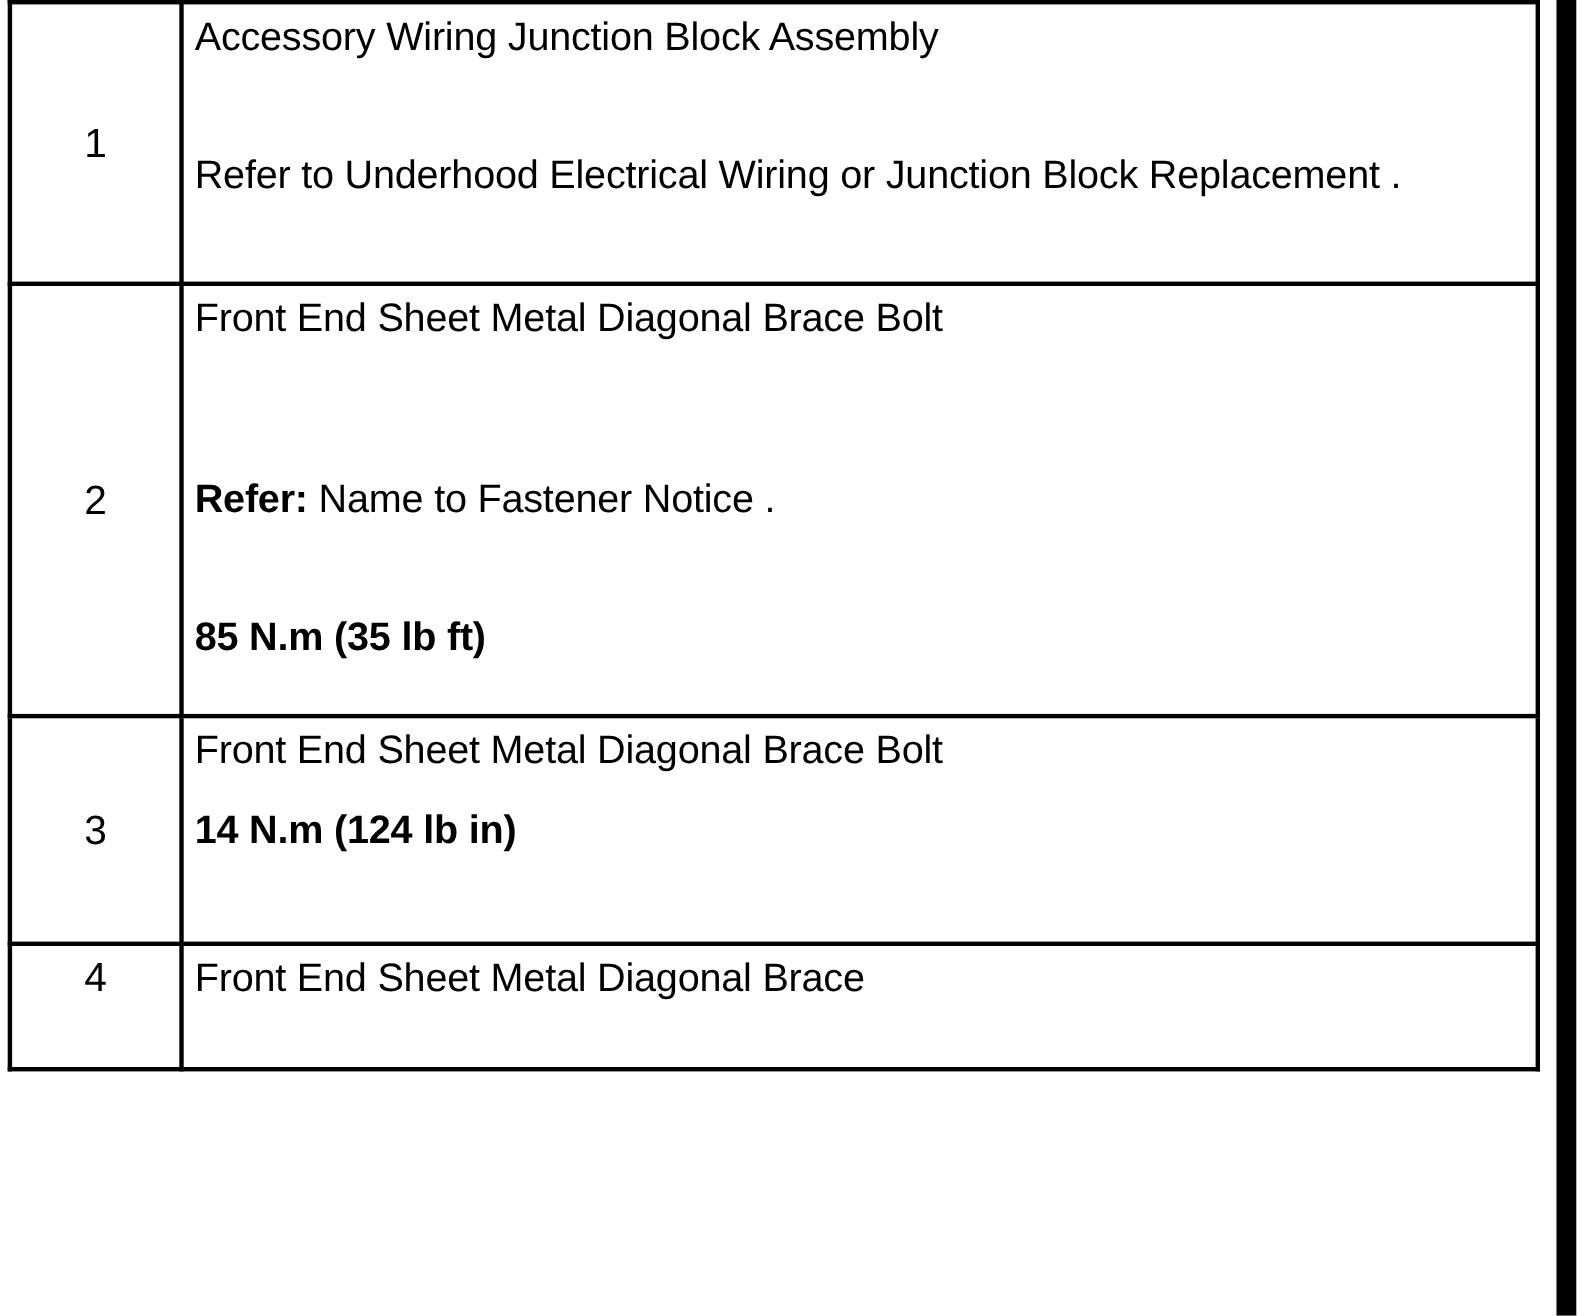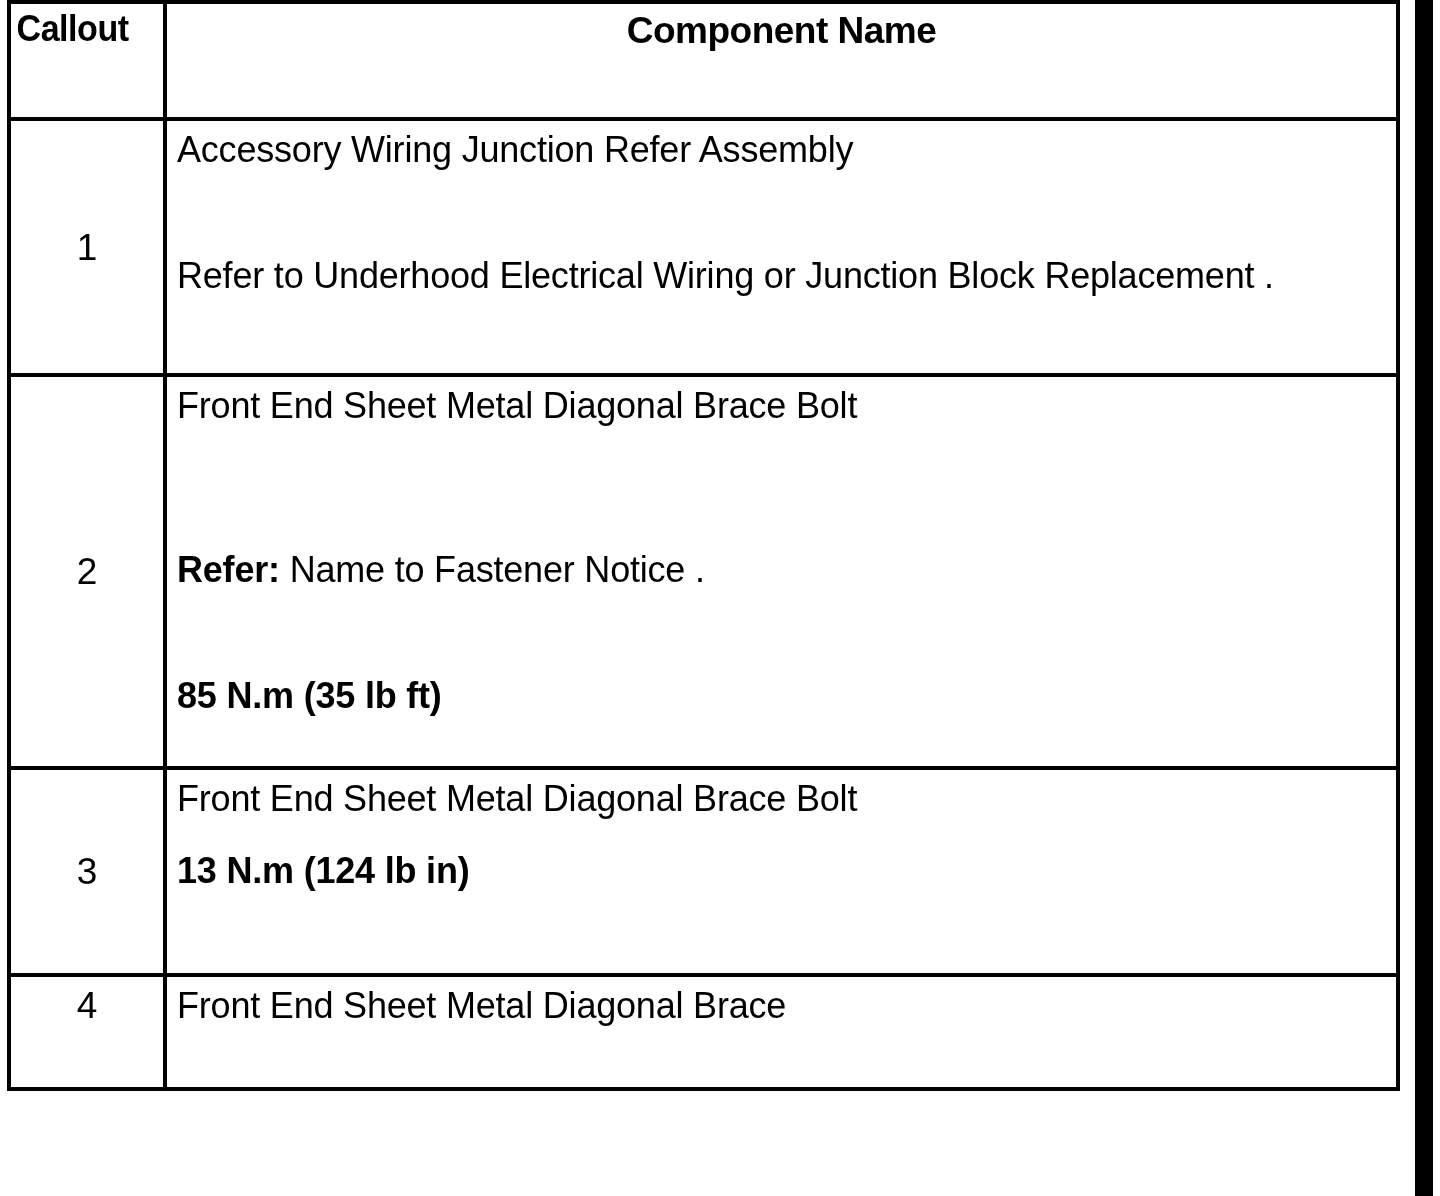--- a/index.html
+++ b/index.html
@@ -138,37 +138,29 @@
 
 <div id="page">
 
   <table class="service-table">
     <colgroup>
       <col class="col-callout">
       <col class="col-name">
     </colgroup>
     <tbody>
 
-      <tr class="hdr-row">
-        <td>
-          <span class="hdr-callout-txt">Callout</span>
-        </td>
-        <td>
-          <span class="hdr-name-txt">Component Name</span>
-        </td>
-      </tr>
 
 
       <tr class="row-1">
         <td>
           <div class="callout-num r1-callout-num">1</div>
         </td>
         <td>
           <div class="name-cell-inner">
-            <p>Accessory Wiring Junction Refer Assembly</p>
+            <p>Accessory Wiring Junction Block Assembly</p>
             <div class="gap-md"></div>
             <p>Refer to Underhood Electrical Wiring or Junction Block Replacement .</p>
           </div>
         </td>
       </tr>
 
       <tr class="row-2">
         <td>
           <div class="callout-num r2-callout-num">2</div>
         </td>
@@ -185,21 +177,21 @@
       </tr>
 
       <tr class="row-3">
         <td>
           <div class="callout-num r3-callout-num">3</div>
         </td>
         <td>
           <div class="name-cell-inner">
             <p>Front End Sheet Metal Diagonal Brace Bolt</p>
             <div class="gap-sm"></div>
-            <p class="bold">13 N.m (124 lb in)</p>
+            <p class="bold">14 N.m (124 lb in)</p>
           </div>
         </td>
       </tr>
 
       <tr class="row-4">
         <td>
           <div class="callout-num r4-callout-num">4</div>
         </td>
         <td>
           <div class="name-cell-inner">

